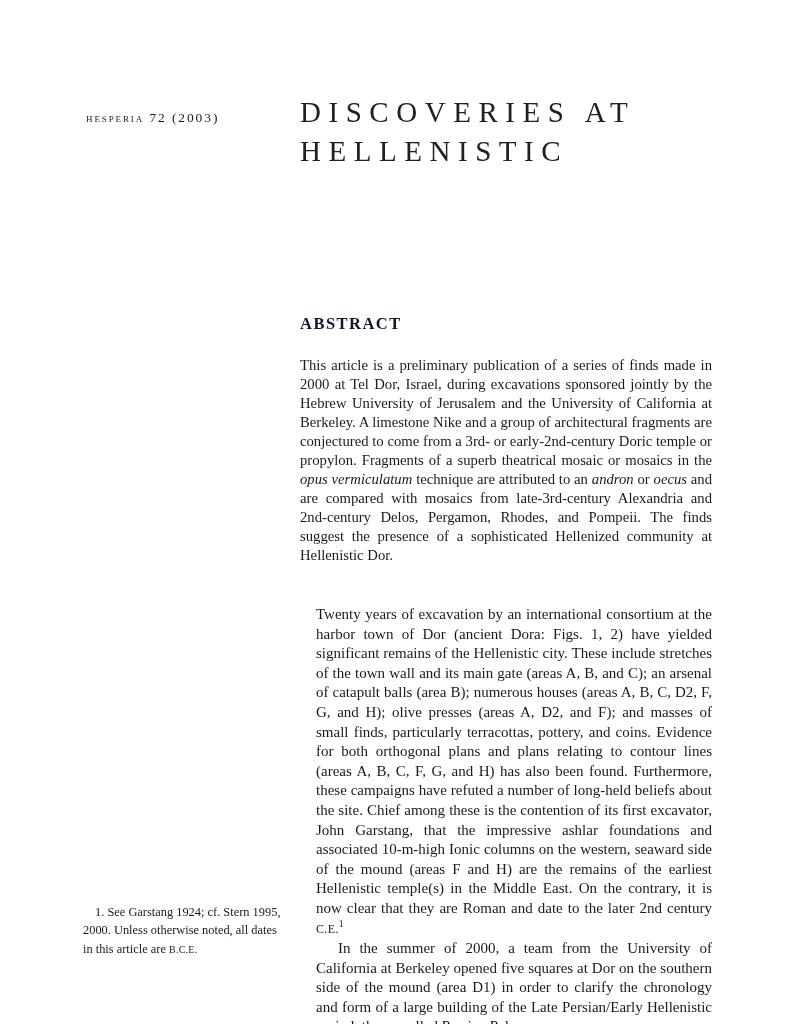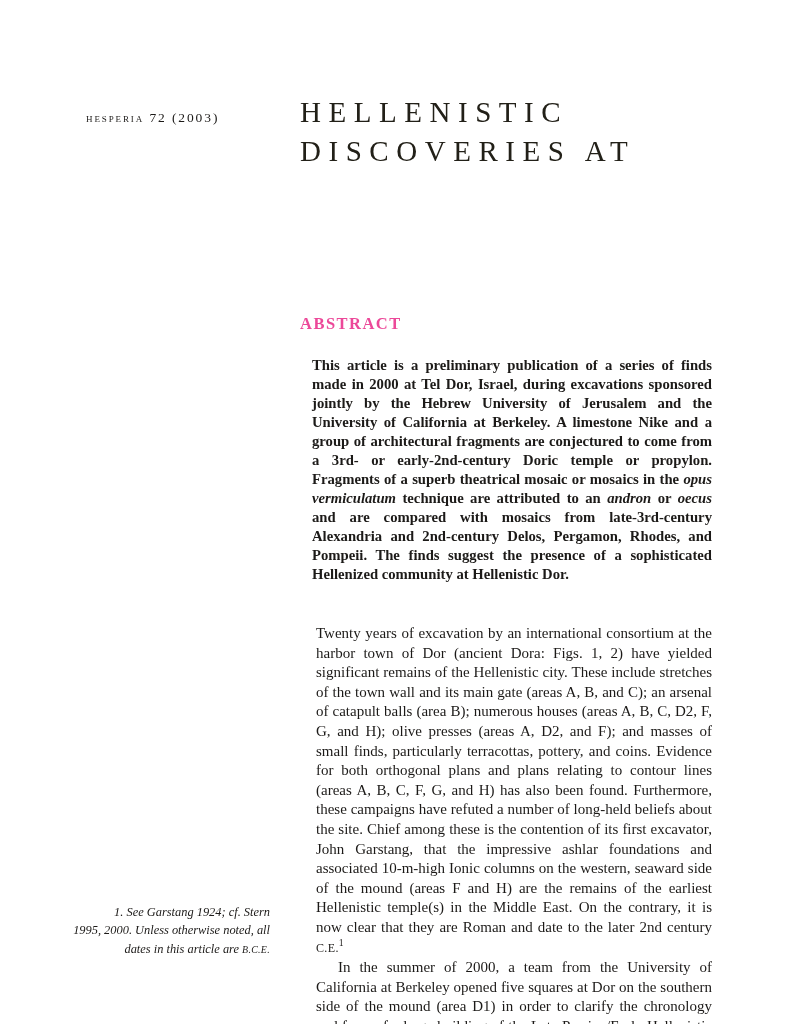--- a/index.html
+++ b/index.html
@@ -32,27 +32,26 @@
     font-size: 13.5px;
   }
   .journal-pages {
     font-style: italic;
     font-size: 13px;
     margin-top: 2px;
   }
 
   .footnote {
     position: absolute;
-    left: 72px;
+    left: 83px;
     top: 903px;
     width: 198px;
     font-size: 12.4px;
     line-height: 1.48;
-    text-align: right;
-    font-style: italic;
+    text-align: left;
   }
   .footnote p {
     margin: 0;
     text-indent: 12px;
   }
 
   
   .main-col {
     position: absolute;
     left: 300px;
@@ -70,31 +69,31 @@
   }
   .article-title .title-line {
     display: block;
   }
 
   .section-heading {
     margin: 0;
     font-size: 16.5px;
     font-weight: bold;
     letter-spacing: 0.09em;
-    color: #ec4899;
+    color: #0f172a;
   }
   .abstract-section {
     margin-top: 143px;
   }
   .abstract-body {
-    margin: 22px 0 0 12px;
+    margin: 22px 0 0 0;
     font-size: 14.7px;
     line-height: 19px;
     text-align: justify;
-    font-weight: 700;
+    font-weight: 400;
   }
   .intro-section {
     margin-top: 40px;
   }
   .intro-body {
     margin: 26px 0 0 16px;
     font-size: 15px;
     line-height: 19.6px;
     text-align: justify;
   }
@@ -123,22 +122,22 @@
     <div class="journal-name">hesperia 72 (2003)</div>
   </div>
 
   <div class="footnote">
     <p><span>1. See Garstang 1924; cf. Stern 1995, 2000. Unless otherwise noted, all dates in this article are </span><span class="sc">b.c.e.</span></p>
   </div>
 
   <div class="main-col">
 
     <h1 class="article-title">
+      <span class="title-line">DISCOVERIES AT</span>
       <span class="title-line">HELLENISTIC</span>
-      <span class="title-line">DISCOVERIES AT</span>
     </h1>
 
     <section class="abstract-section">
       <h2 class="section-heading">ABSTRACT</h2>
       <p class="abstract-body"><span>This article is a preliminary publication of a series of finds made in 2000 at Tel Dor, Israel, during excavations sponsored jointly by the Hebrew University of Jerusalem and the University of California at Berkeley. A limestone Nike and a group of architectural fragments are conjectured to come from a 3rd- or early-2nd-century Doric temple or propylon. Fragments of a superb theatrical mosaic or mosaics in the </span><span style="font-style: italic;">opus vermiculatum</span><span> technique are attributed to an </span><span style="font-style: italic;">andron</span><span> or </span><span style="font-style: italic;">oecus</span><span> and are compared with mosaics from late-3rd-century Alexandria and 2nd-century Delos, Pergamon, Rhodes, and Pompeii. The finds suggest the presence of a sophisticated Hellenized community at Hellenistic Dor.</span></p>
     </section>
 
     <section class="intro-section">
       <p class="intro-body"><span>Twenty years of excavation by an international consortium at the harbor town of Dor (ancient Dora: Figs. 1, 2) have yielded significant remains of the Hellenistic city. These include stretches of the town wall and its main gate (areas A, B, and C); an arsenal of catapult balls (area B); numerous houses (areas A, B, C, D2, F, G, and H); olive presses (areas A, D2, and F); and masses of small finds, particularly terracottas, pottery, and coins. Evidence for both orthogonal plans and plans relating to contour lines (areas A, B, C, F, G, and H) has also been found. Furthermore, these campaigns have refuted a number of long-held beliefs about the site. Chief among these is the contention of its first excavator, John Garstang, that the impressive ashlar foundations and associated 10-m-high Ionic columns on the western, seaward side of the mound (areas F and H) are the remains of the earliest Hellenistic temple(s) in the Middle East. On the contrary, it is now clear that they are Roman and date to the later 2nd century </span><span class="sc">c.e.</span><sup>1</sup></p>
       <p class="intro-body para-indent">In the summer of 2000, a team from the University of California at Berkeley opened five squares at Dor on the southern side of the mound (area D1) in order to clarify the chronology and form of a large building of the Late Persian/Early Hellenistic period, the so-called Persian Palace</p>

